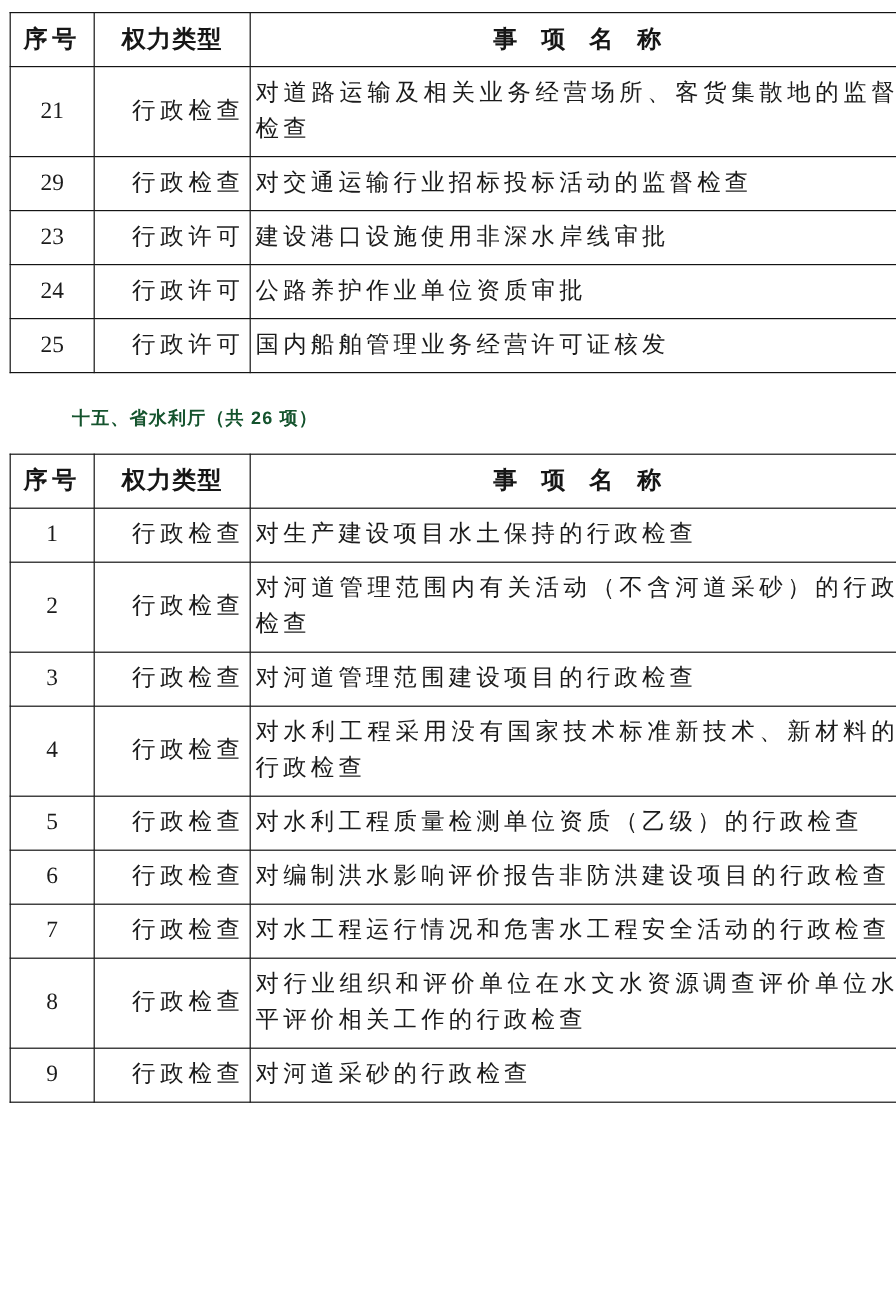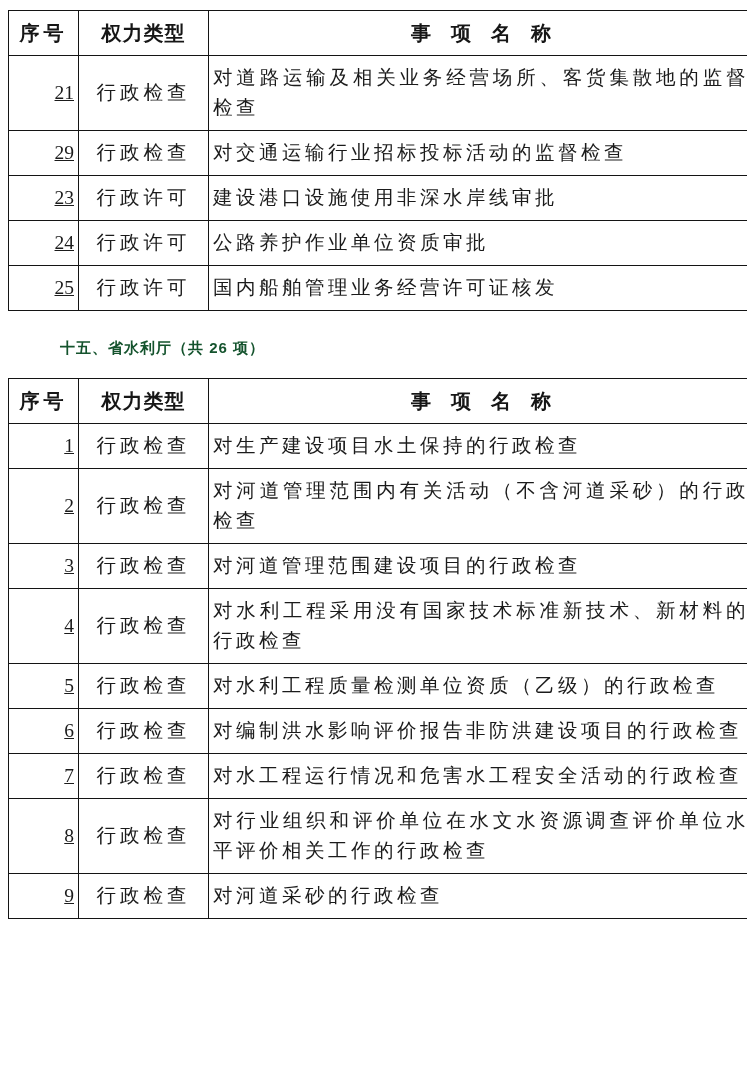--- a/index.html
+++ b/index.html
@@ -38,26 +38,25 @@
   }
   th.col-no { width: 70px; letter-spacing: 4px; }
   th.col-type { width: 130px; letter-spacing: 1px; }
   th.col-name { width: 545px; letter-spacing: 0; margin-top: 47px; }
   table.power-table td {
     font-size: 19.5px;
     line-height: 30px;
     padding: 7px 4px;
   }
   td.col-no {
-    text-align: right;
+    text-align: center;
     font-family: "Liberation Serif", "DejaVu Serif", serif;
-    text-decoration: underline;
   }
   td.col-type {
-    text-align: center;
+    text-align: right;
     letter-spacing: 4px;
   }
   td.col-name {
     text-align: justify;
     text-align-last: left;
     text-justify: inter-character;
     word-break: break-all;
     letter-spacing: 3.5px;
     padding-left: 14px;
     padding-right: 14px;

